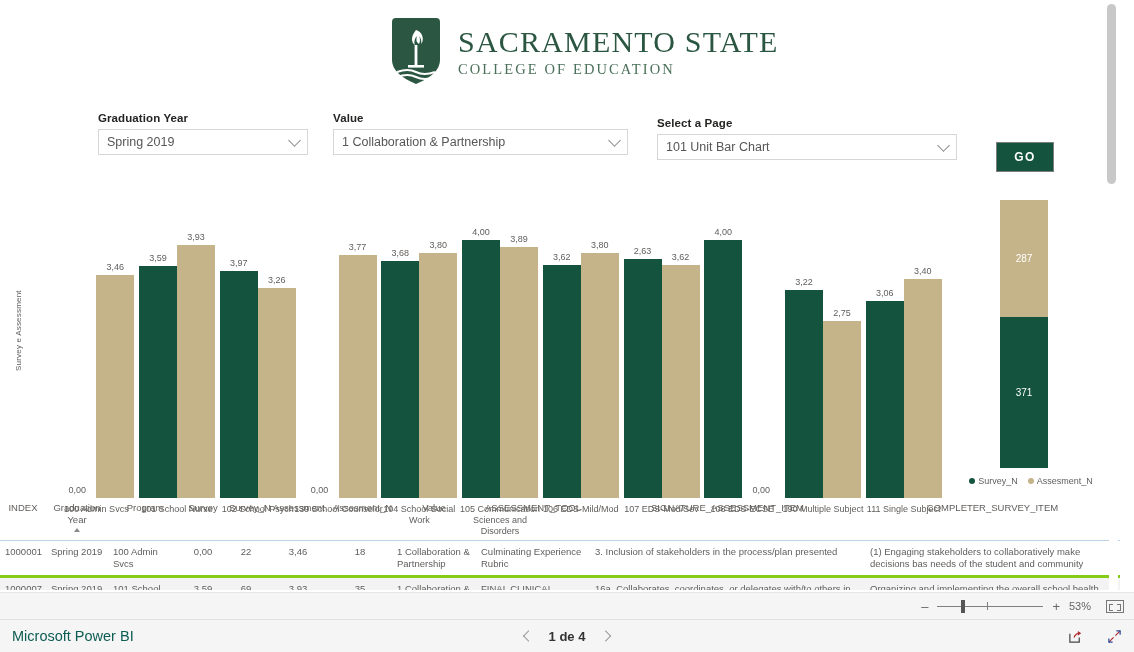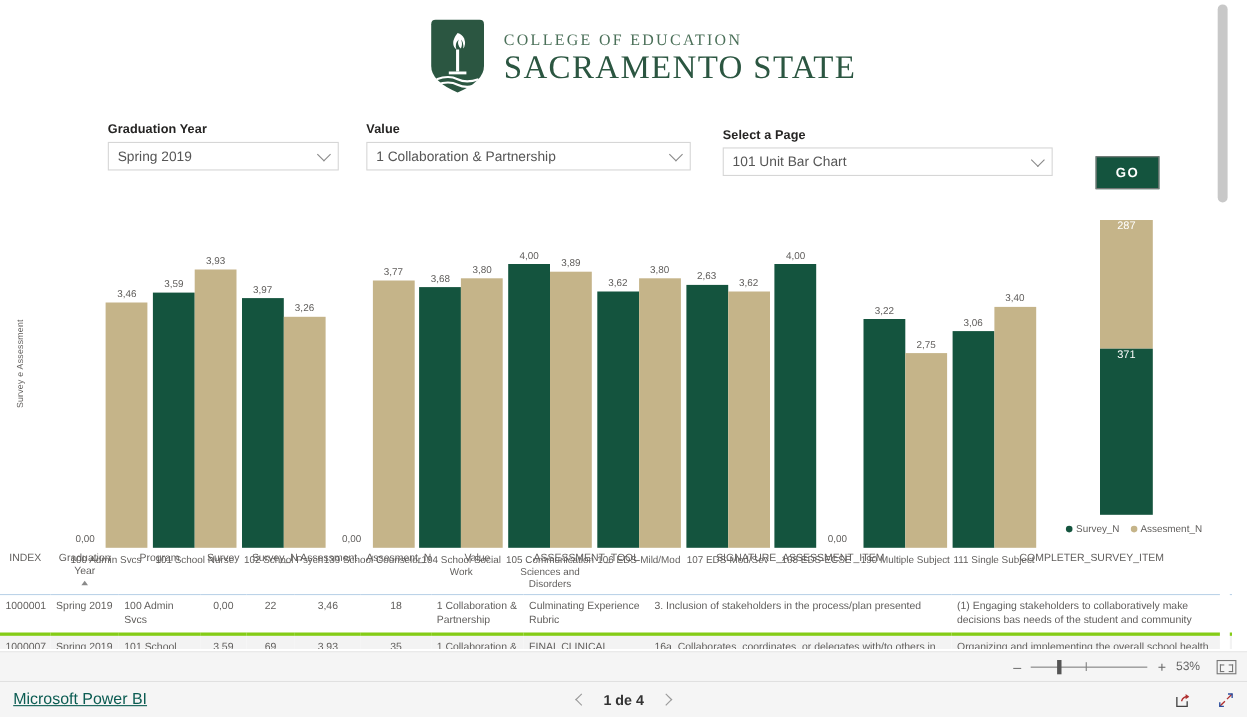--- a/index.html
+++ b/index.html
@@ -189,20 +189,21 @@
     width: 150px; height: 322px;
   }
   #stack-col {
     position: absolute;
     left: 45px; top: 24px;
     width: 48px; height: 268px;
     display: flex; flex-direction: column;
   }
   .seg {
     display: flex;
+    align-items: center;
     justify-content: center;
     color: #ffffff;
     font-size: 10px;
   }
   .seg.assess { background: #c5b489; }
   .seg.survey { background: #14543e; }
   #stack-legend {
     position: absolute;
     left: 6px; top: 300px;
     width: 140px;
@@ -320,21 +321,20 @@
     left: 0; top: 619px;
     width: 1134px; height: 33px;
     background: #f5f5f5;
     border-top: 1px solid #e0e0e0;
     display: flex; align-items: center;
   }
   #pbi-link {
     margin-left: 12px;
     font-size: 14.5px;
     color: #0b5c52;
-    text-decoration: underline;
     cursor: pointer;
     white-space: nowrap;
   }
   #pager {
     position: absolute;
     left: 50%; top: 0; height: 100%;
     transform: translateX(-50%);
     display: flex; align-items: center; gap: 16px;
   }
   .pg-arrow {
@@ -365,22 +365,22 @@
         <svg width="56" height="72" viewBox="0 0 56 72">
           <path d="M4 6 Q4 2 8 2 L48 2 Q52 2 52 6 L52 44 Q52 58 28 68 Q4 58 4 44 Z" fill="#2b5641"></path>
           <path d="M28 14 Q24 19 24 23 Q24 27 27 29 Q25 24 29 20 Q27 25 31 28 Q33 24 31 20 Q34 23 33 28 Q36 25 34 19 Q32 15 28 14 Z" fill="#ffffff"></path>
           <rect x="26.6" y="29" width="2.8" height="20" fill="#ffffff"></rect>
           <rect x="20" y="49" width="16" height="2.6" fill="#ffffff"></rect>
           <path d="M9 56 Q20 52 28 56 Q36 60 47 56" stroke="#ffffff" stroke-width="2" fill="none"></path>
           <path d="M9 61 Q20 57 28 61 Q36 65 47 61" stroke="#ffffff" stroke-width="2" fill="none"></path>
         </svg>
       </div>
       <div id="logo-wordmark">
+        <div id="logo-title">SACRAMENTO STATE</div>
         <div id="logo-sub">COLLEGE OF EDUCATION</div>
-        <div id="logo-title">SACRAMENTO STATE</div>
       </div>
     </div>
 
     <div class="slicer" id="slicer-grad">
       <div class="slicer-label">Graduation Year</div>
       <div class="slicer-box">
         <span>Spring 2019</span>
         <span class="chev"></span>
       </div>
     </div>

